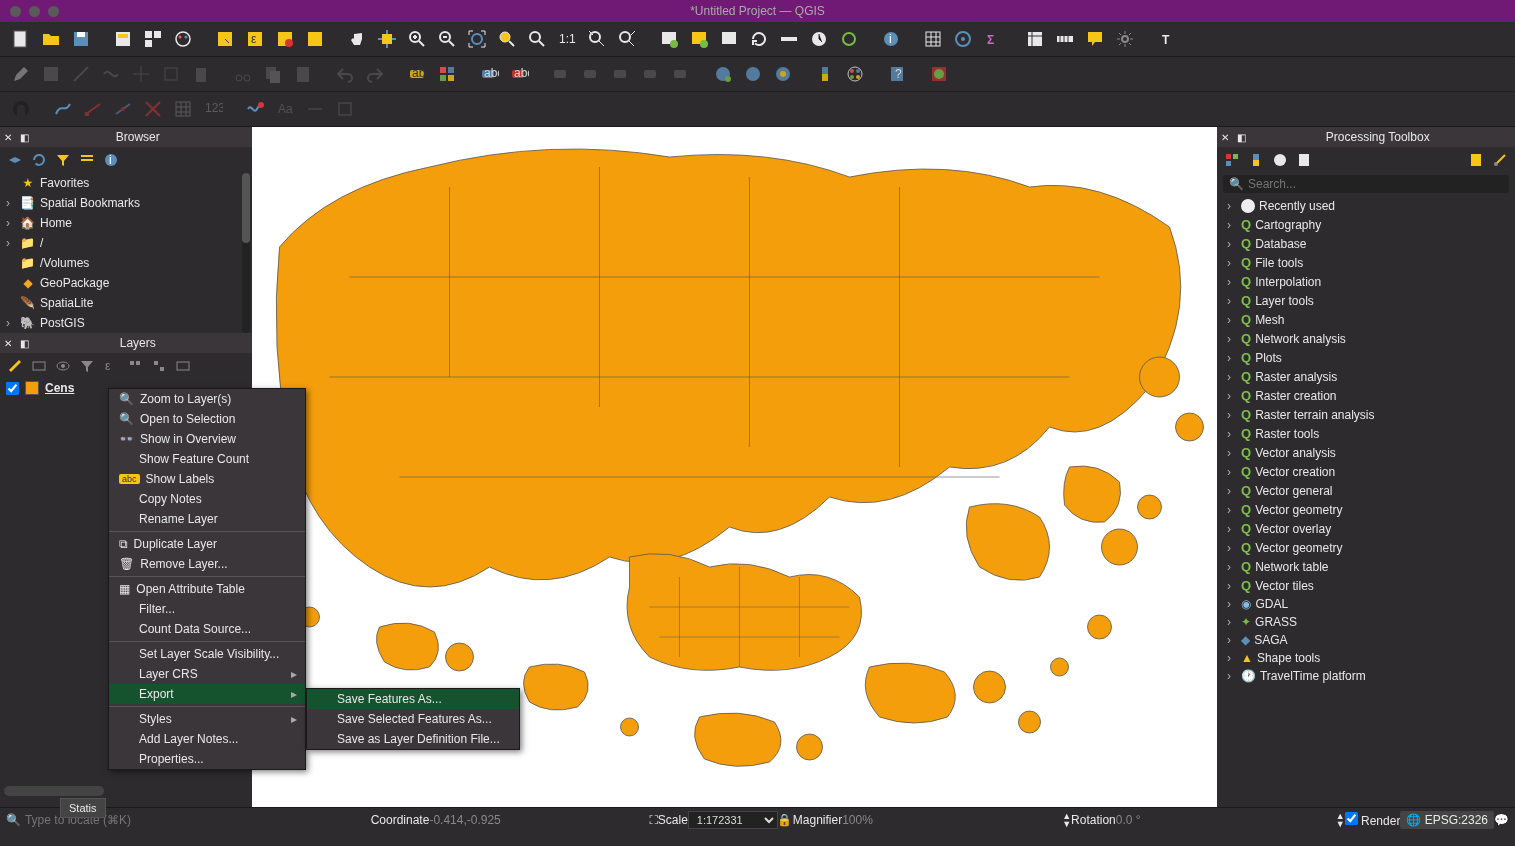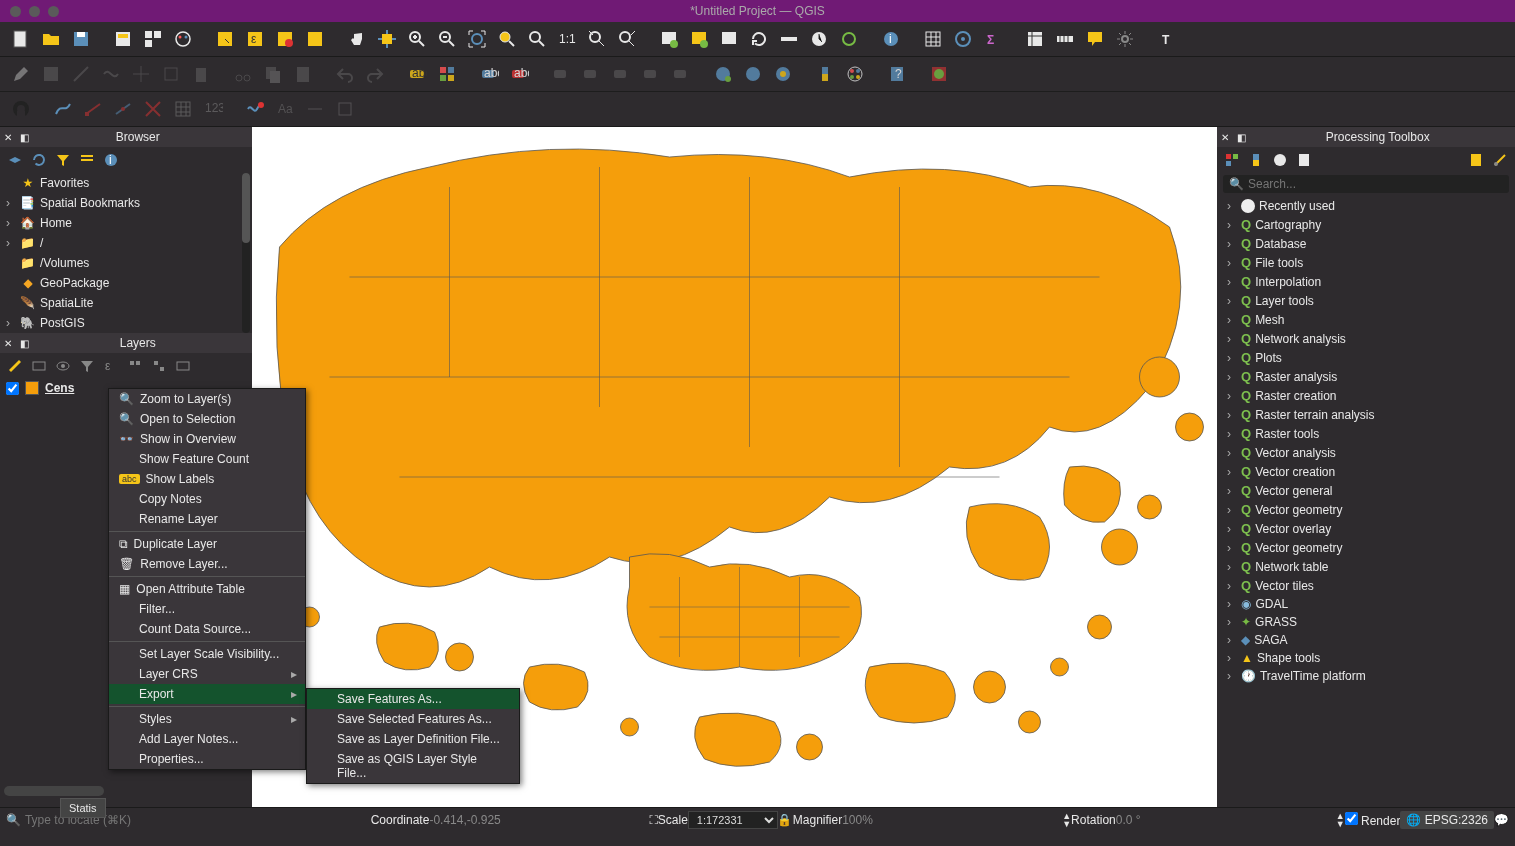--- a/index.html
+++ b/index.html
@@ -952,24 +952,20 @@
       <span>Save Features As...</span>
     </div>
     <div class="ctx-item disabled">
       <span style="width:14px;display:inline-block"></span>
       <span>Save Selected Features As...</span>
     </div>
     <div class="ctx-item">
       <span style="width:14px;display:inline-block"></span>
       <span>Save as Layer Definition File...</span>
     </div>
-    <div class="ctx-item">
-      <span style="width:14px;display:inline-block"></span>
-      <span>Save as QGIS Layer Style File...</span>
-    </div>
   </div>
 
 <div class="scroll-h"></div>
 <div class="stat-btn">Statis</div>
 
 <div class="locate">
   <span style="color:#888;margin-right:4px">🔍</span>
   <input type="text" placeholder="Type to locate (⌘K)" style="">
   <div style="flex:1"></div>
   <span>Coordinate</span>

